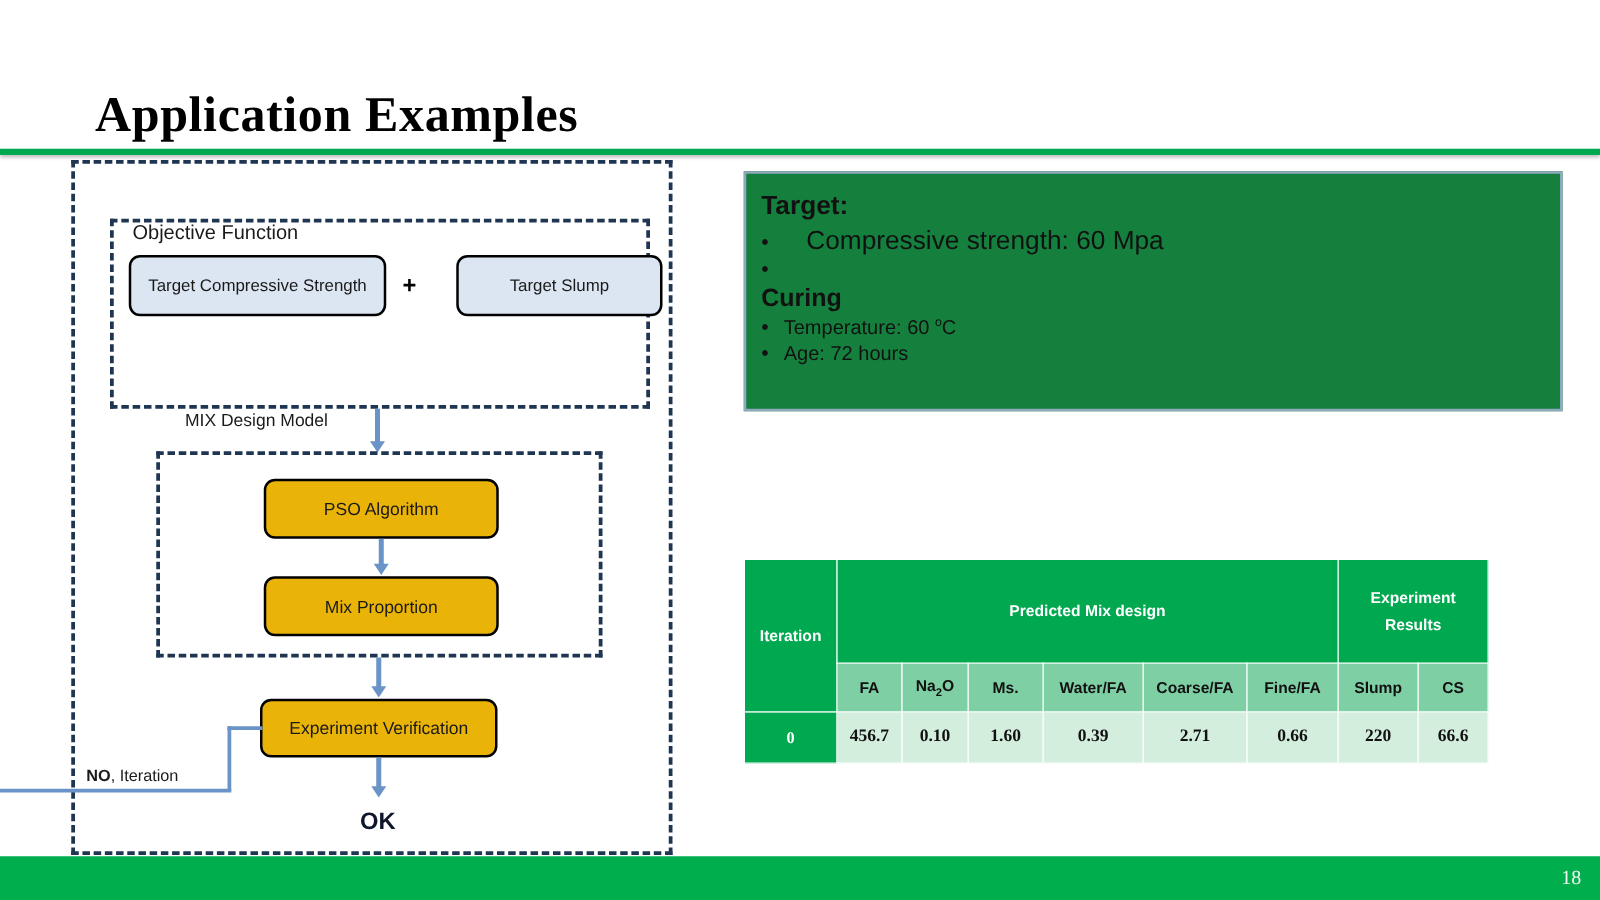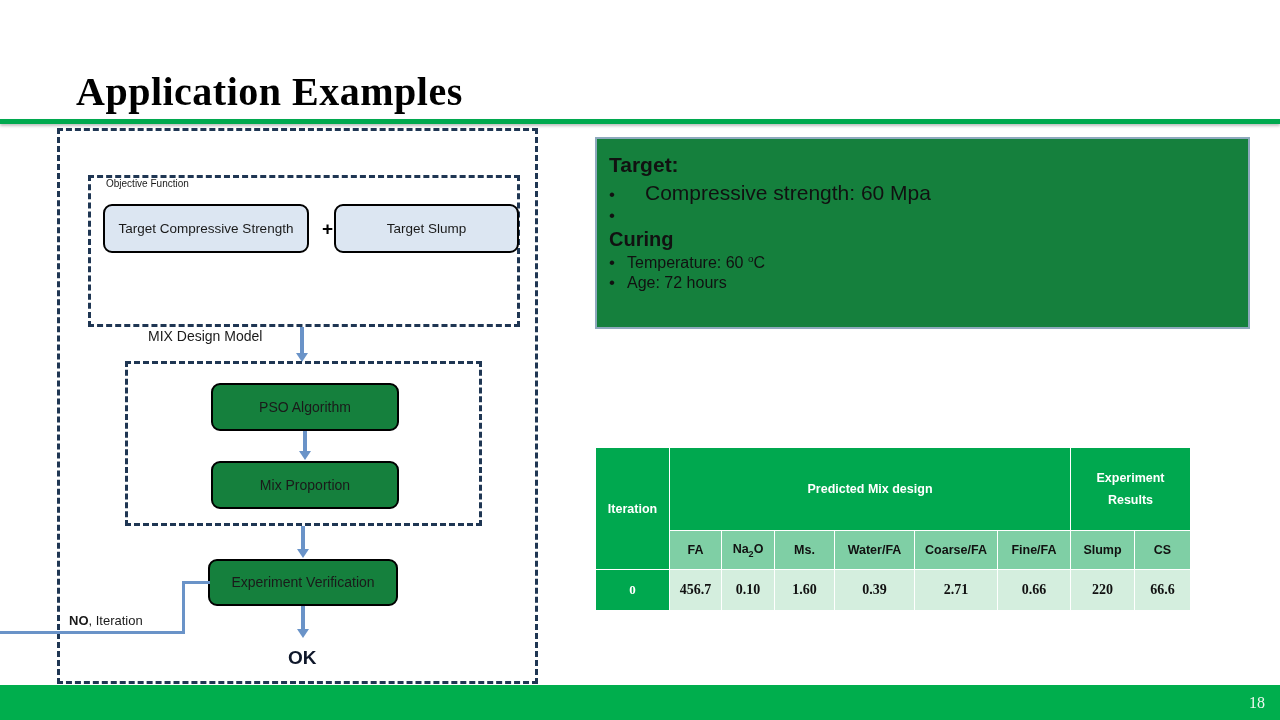--- a/index.html
+++ b/index.html
@@ -46,44 +46,44 @@
     position:absolute; left:68px; top:142px;
     font-size:17px; font-weight:bold; color:#111; letter-spacing:0.2px;
   }
 
   .obj-box {
     position:absolute; left:88px; top:175px; width:432px; height:152px;
     border:3px dashed #1F3653; box-sizing:border-box;
   }
   .obj-label {
     position:absolute; left:106px; top:178px;
-    font-size:10px; color:#1a1a1a;
+    font-size:16px; color:#1a1a1a;
   }
 
   .mix-box {
     position:absolute; left:125px; top:361px; width:357px; height:165px;
     border:3px dashed #1F3653; box-sizing:border-box;
   }
   .mix-label {
     position:absolute; left:148px; top:328px;
     font-size:14px; color:#1a1a1a;
   }
 
   .rbox {
     position:absolute; box-sizing:border-box;
     border:2.5px solid #000000; border-radius:9px;
     display:flex; align-items:center; justify-content:center;
     text-align:center; line-height:1.15;
     color:#1a1a1a;
   }
   .rbox-light { background:#DCE6F2; }
-  .rbox-med   { background:#15803d; }
+  .rbox-med   { background:#eab308; }
 
   #box-tcs   { left:103px; top:204px; width:206px; height:49px; font-size:13.5px; }
-  #box-slump { left:334px; top:204px; width:185px; height:49px; font-size:13.5px; }
+  #box-slump { left:365px; top:204px; width:165px; height:49px; font-size:13.5px; }
   #plus      { position:absolute; left:322px; top:218px; font-size:19px; font-weight:bold; color:#000; }
   #box-cons  { left:196px; top:261px; width:218px; height:50px; font-size:13.5px; }
 
   #box-pso   { left:211px; top:383px; width:188px; height:48px; font-size:14px; }
   #box-mp    { left:211px; top:461px; width:188px; height:48px; font-size:14px; }
   #box-ev    { left:208px; top:559px; width:190px; height:47px; font-size:14px; }
 
   
   .arrow-line { position:absolute; background:#6A93C8; }
   .arrow-head {

